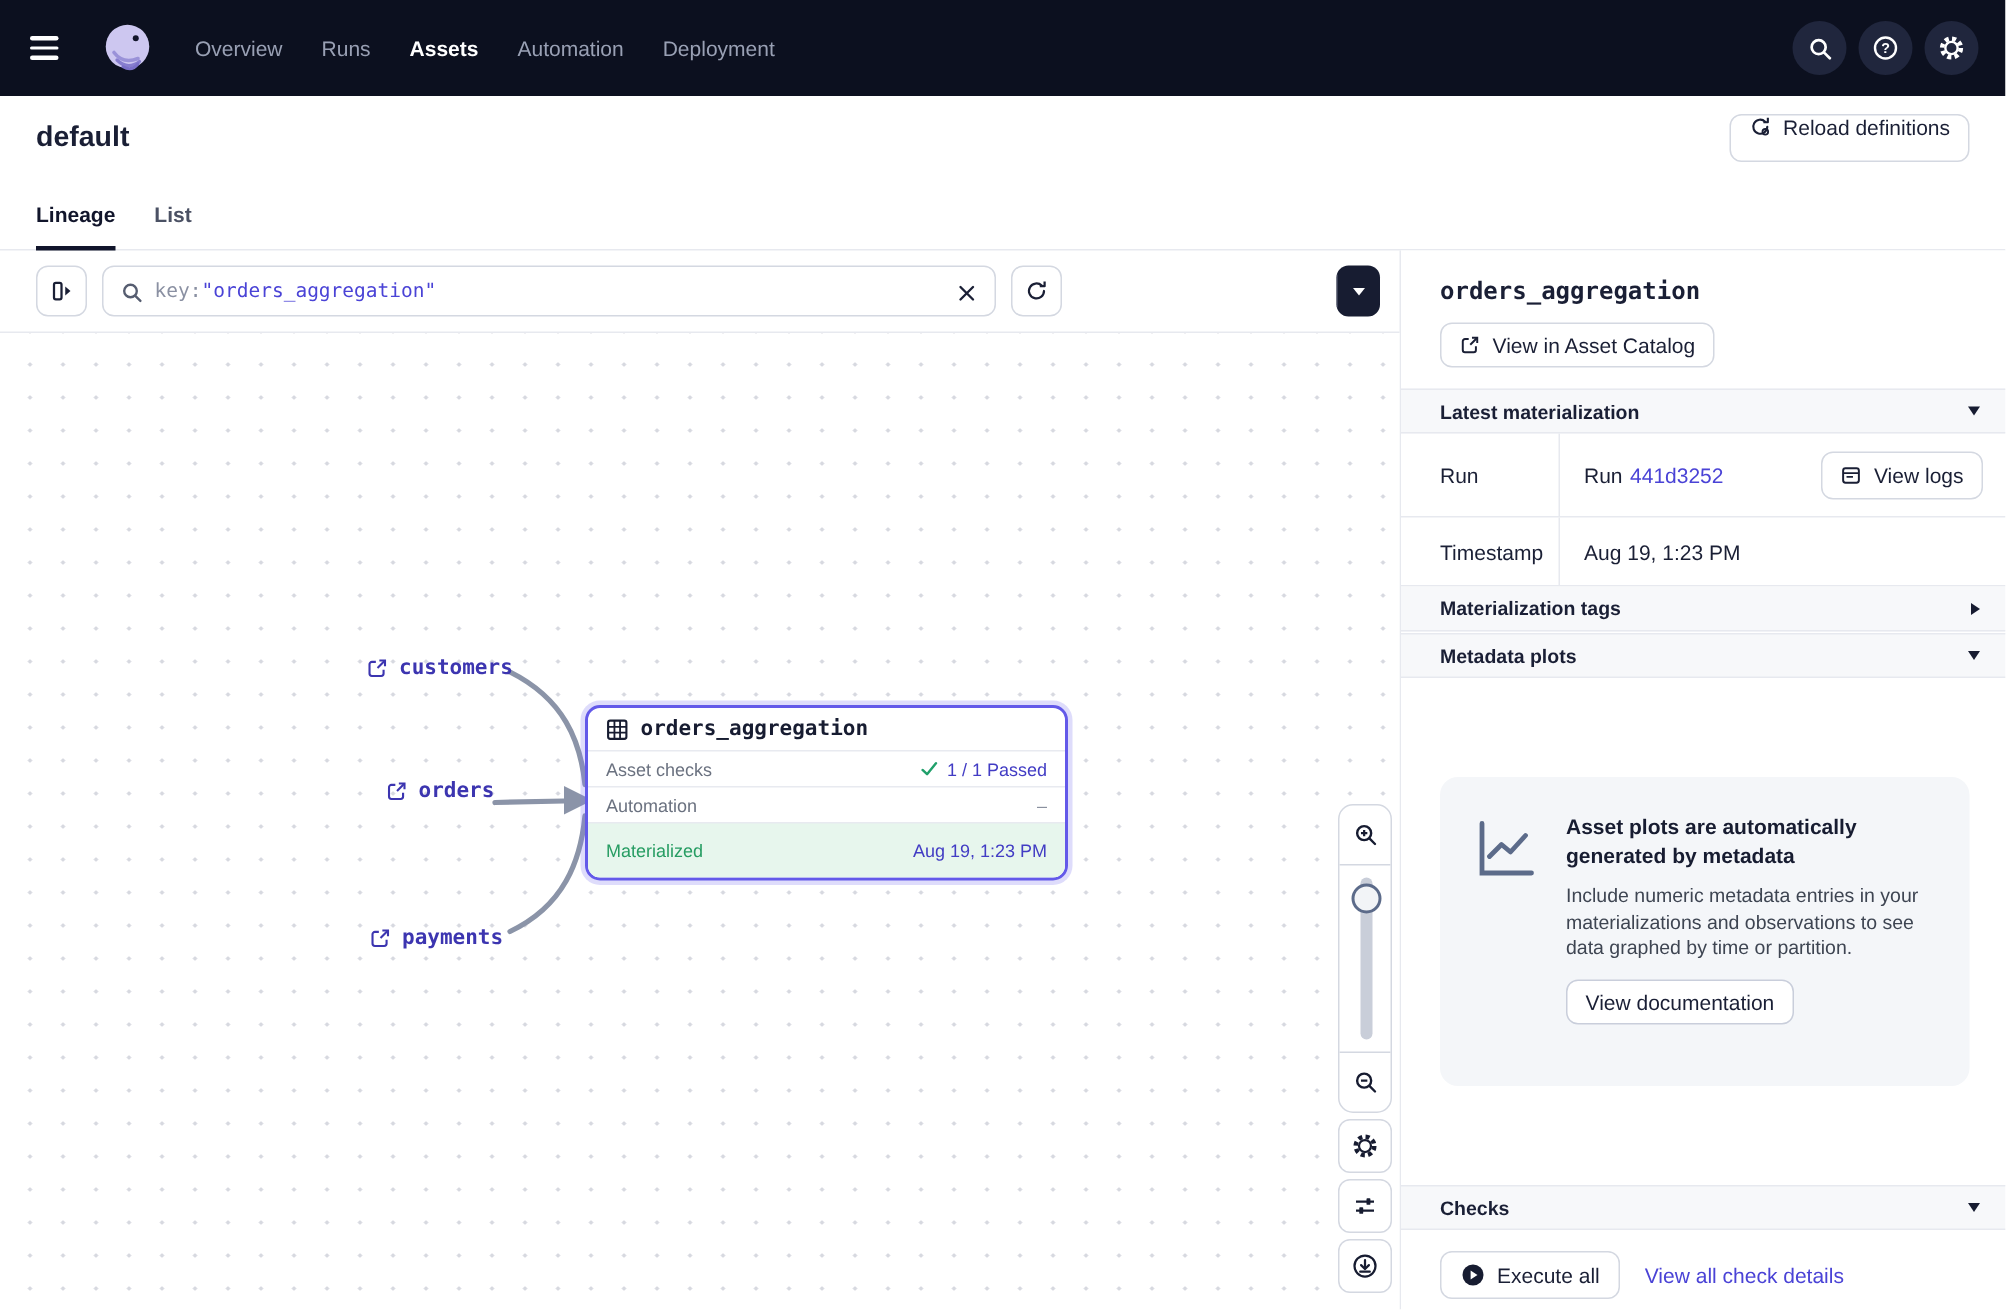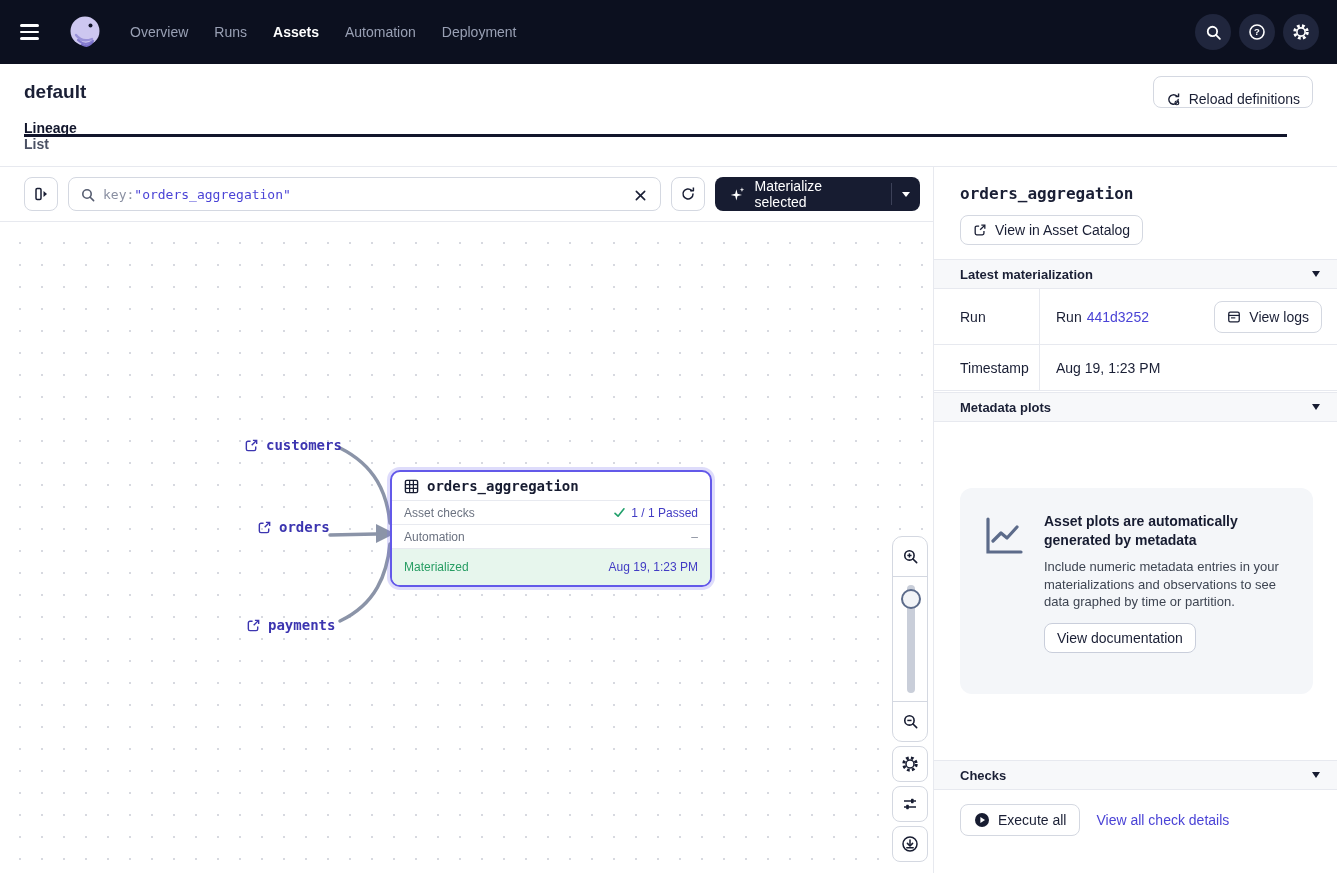--- a/index.html
+++ b/index.html
@@ -14,24 +14,24 @@
   .navlink { font-size:14px; color:#99a0b4; cursor:pointer; }
   .navlink.active { color:#fff; font-weight:bold; }
   .topnav-right { margin-left:auto; display:flex; align-items:center; gap:8px; }
   .circle-btn { width:36px; height:36px; border-radius:50%; background:#20263d; display:flex; align-items:center; justify-content:center; cursor:pointer; }
 
   
   .page-header { height:56px; display:flex; align-items:center; padding:0 24px; background:#fff; }
   .page-title { font-size:19px; font-weight:bold; }
   .group-badge { margin-left:16px; height:26px; display:flex; align-items:center; gap:7px; background:#eef0f4; border-radius:8px; padding:0 10px; font-size:13px; color:#3e4556; }
   .group-badge a { color:#4a43d6; text-decoration:none; }
-  .reload-btn { margin-left:auto; height:32px; display:flex; align-items:flex-end; gap:8px; border:1px solid #d4d8e1; border-radius:8px; padding:0 12px; font-size:14px; background:#fff; cursor:pointer; color:#1a1f35; }
-
-  
-  .tab-row { height:47px; display:flex; align-items:stretch; padding:0 24px; border-bottom:1px solid #e7e9ef;flex-direction:column; }
+  .reload-btn { margin-left:auto; height:32px; display:flex; align-items:flex-start; gap:8px; border:1px solid #d4d8e1; border-radius:8px; padding:0 12px; font-size:14px; background:#fff; cursor:pointer; color:#1a1f35; }
+
+  
+  .tab-row { height:47px; display:flex; align-items:stretch; padding:0 24px; border-bottom:1px solid #e7e9ef; }
   .tab { display:flex; align-items:center; font-size:14px; margin-right:26px; cursor:pointer; color:#4b5164; font-weight:600; position:relative; }
   .tab.active { color:#11152b; font-weight:bold; }
   .tab.active::after { content:""; position:absolute; left:0; right:0; bottom:-1px; height:3px; background:#11152b; }
   .view-lineage { margin-left:auto; display:flex; align-items:center; gap:7px; color:#423fcb; font-size:14px; cursor:pointer; }
 
   
   .main { display:flex; height:706px; }
   .left-col { width:934px; border-right:1px solid #e7e9ef; display:flex; flex-direction:column; }
 
   
@@ -195,27 +195,20 @@
             </svg>
         </button>
       </div>
       <button class="sq-btn">
         <svg width="16" height="16" viewBox="0 0 16 16">
             <path d="M13 8a5 5 0 1 1-1.5-3.6" fill="none" stroke="#1a1f35" stroke-width="1.5" stroke-linecap="round"></path>
             <path d="M13.4 1.6v3.2h-3.2" fill="none" stroke="#1a1f35" stroke-width="1.5" stroke-linejoin="round"></path>
           </svg>
       </button>
       <div class="materialize-group">
-        <div class="materialize-main">
-          <svg width="17" height="17" viewBox="0 0 16 16">
-              <path d="M7 3 L8.1 7.3 L12.4 8.4 L8.1 9.5 L7 13.8 L5.9 9.5 L1.6 8.4 L5.9 7.3 Z" fill="#fff"></path>
-              <path d="M12.3 1.2 l.55 1.7 1.7.55 -1.7.55 -.55 1.7 -.55 -1.7 -1.7 -.55 1.7 -.55 Z" fill="#fff"></path>
-            </svg>
-          <span>Materialize selected</span>
-        </div>
         <div class="materialize-divider"></div>
         <div class="materialize-caret">
             <span class="caret-dn-w"></span>
           </div>
       </div>
     </div>
 
     <div class="canvas">
       <svg class="edges" width="933" height="651" viewBox="0 0 933 651">
         <path d="M340 226 C376 244 387 272 390 301" fill="none" stroke="#8b94a8" stroke-width="3.5" stroke-linecap="round"></path>
@@ -360,20 +353,24 @@
         </button>
       </div>
     </div>
     <div class="kv-row ts">
       <div class="k">Timestamp</div>
       <div class="vwrap">
           <span>Aug 19, 1:23 PM</span>
         </div>
     </div>
 
+    <div class="section-header" style="border-top:none;">
+      <span class="h">Materialization tags</span>
+      <span class="caret-rt"></span>
+    </div>
     <div class="gap1"></div>
     <div class="section-header">
       <span class="h">Metadata plots</span>
       <span class="caret-dn"></span>
     </div>
 
     <div class="plots-card">
       <svg class="plots-icon" width="48" height="48" viewBox="0 0 48 48">
           <path d="M8 7 V40 H41" fill="none" stroke="#5c6b8a" stroke-width="3.2" stroke-linecap="round"></path>
           <polyline points="13,29 21,21 27,26 37,15" fill="none" stroke="#5c6b8a" stroke-width="3.2" stroke-linecap="round" stroke-linejoin="round"></polyline>

